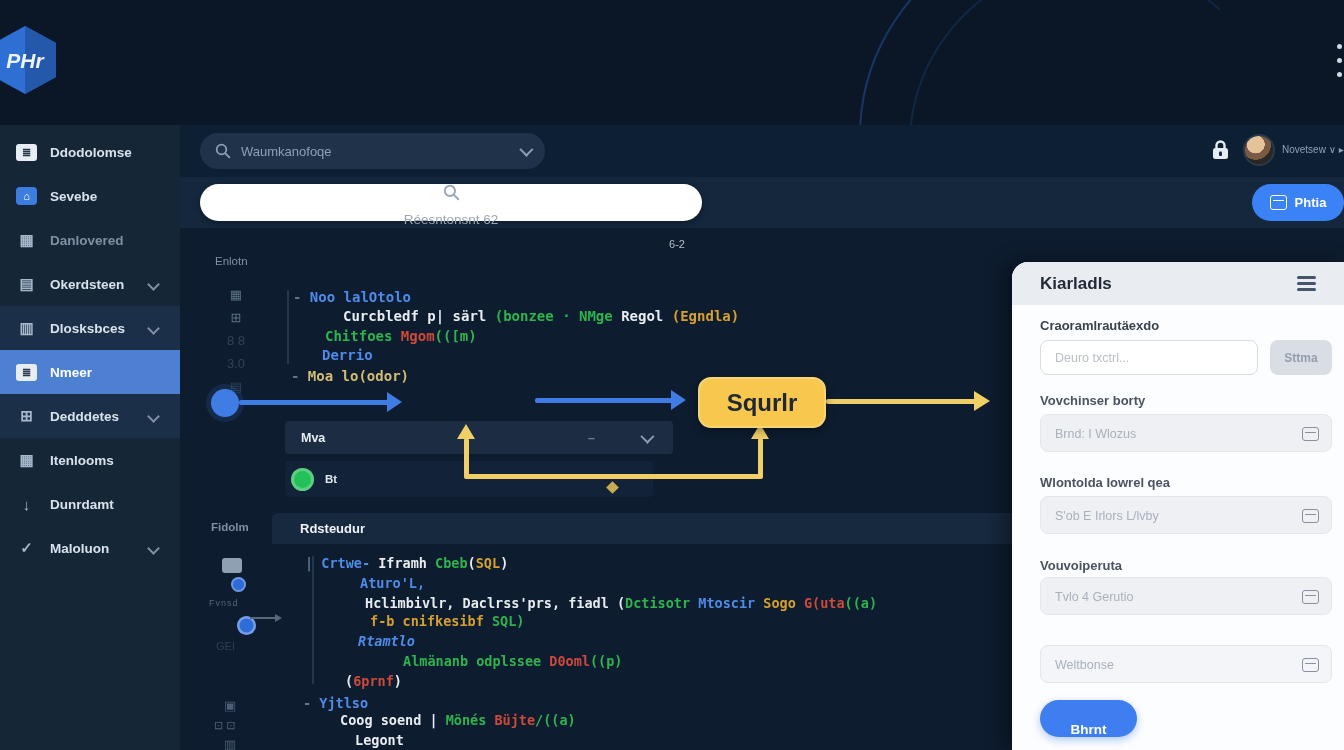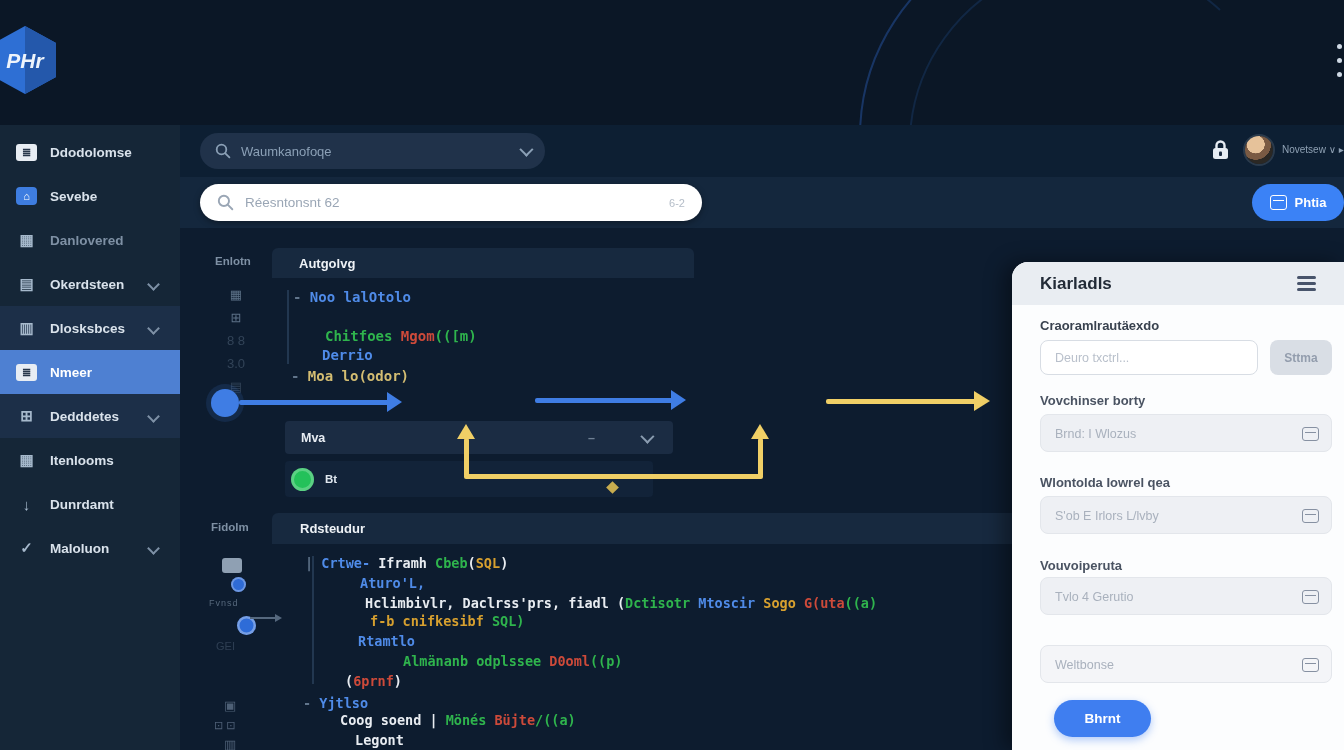--- a/index.html
+++ b/index.html
@@ -39,30 +39,30 @@
            border-bottom:2px solid #8ba0b6;transform:rotate(45deg) translateY(-2px);}
   .lock{position:absolute;left:1032px;top:15px;}
   .avatar{position:absolute;left:1065px;top:11px;width:28px;height:28px;border-radius:50%;
           background:radial-gradient(circle at 38% 30%,#e6c29a 0 34%,#7a5a43 35% 58%,#2b2824 59%);
           box-shadow:0 0 0 2px rgba(255,255,255,.12);}
   .usertext{position:absolute;left:1102px;top:19px;font-size:10px;color:#8fa1b4;white-space:nowrap;}
 
   .strip2{position:absolute;left:180px;top:177px;width:1164px;height:51px;background:#14273d;}
   .search2{position:absolute;left:20px;top:7px;width:468px;height:37px;border-radius:19px;
            background:#ffffff;display:flex;align-items:center;padding:0 17px;gap:11px;
-           font-size:13.5px;color:#9aa6b5;box-shadow:0 2px 6px rgba(0,0,0,.35);}
+           font-size:13.5px;color:#9aa6b5;box-shadow:0 2px 6px rgba(0,0,0,.35);flex-direction:column;}
   .search2 .hint{margin-left:auto;font-size:11px;color:#b4bdc8;}
   .btn-filter{position:absolute;right:0;top:7px;width:92px;height:37px;border-radius:19px;
               background:#3b82f6;display:flex;align-items:center;justify-content:center;gap:8px;
               color:#fff;font-size:13px;font-weight:700;}
   .btn-ic{width:15px;height:13px;border:1.7px solid #fff;border-radius:3px;position:relative;}
   .btn-ic:after{content:"";position:absolute;left:2px;right:2px;top:4px;border-top:1.6px solid #fff;}
 
   
-  .e1-sidelabel{position:absolute;left:215px;top:255px;color:#7e90a4;font-size:11.5px;font-weight:700;}
+  .e1-sidelabel{position:absolute;left:215px;top:255px;color:#7e90a4;font-size:11.5px;font-weight:400;}
   .e1-tabbar{position:absolute;left:272px;top:248px;width:368px;height:30px;background:#17293f;
              border-radius:6px 6px 0 0;display:flex;align-items:center;padding:0 27px;
              color:#eef2f6;font-weight:800;font-size:13px;}
   .gutter1{position:absolute;left:216px;top:287px;width:40px;display:flex;flex-direction:column;
            gap:7px;color:#5d7288;font-size:13px;text-align:center;}
   .gutter1 span{line-height:16px;}
   .g-faint{opacity:.45;}
 
   .codeline{position:absolute;font-family:"DejaVu Sans Mono",monospace;font-weight:700;
             font-size:14px;white-space:pre;}
@@ -129,22 +129,22 @@
            border:1px solid #e3e6eb;color:#a9b1bd;font-size:12.5px;line-height:38px;
            padding-left:14px;box-sizing:border-box;}
   .p-input.small{width:218px;height:35px;background:#ffffff;border:1px solid #d8dde4;
                  line-height:35px;color:#b9c0cb;}
   .fld-ic{position:absolute;right:12px;top:12px;width:15px;height:12px;border:1.6px solid #8791a2;
           border-radius:3px;}
   .fld-ic:after{content:"";position:absolute;left:2px;right:2px;top:3.5px;border-top:1.4px solid #8791a2;}
   .p-btn-grey{position:absolute;left:258px;width:62px;height:35px;background:#d9dee5;border-radius:8px;
               color:#939dad;font-size:12px;font-weight:700;display:flex;align-items:center;
               justify-content:center;}
-  .p-btn-blue{position:absolute;left:42px;width:97px;height:37px;background:#3f7ef0;border-radius:20px;
-              color:#fff;font-size:13.5px;font-weight:800;display:flex;align-items:center;
+  .p-btn-blue{position:absolute;left:28px;width:97px;height:37px;background:#3f7ef0;border-radius:20px;
+              color:#fff;font-size:13.5px;font-weight:800;display:flex;align-items:flex-end;
               justify-content:center;box-shadow:0 3px 8px rgba(63,126,240,.4);}
 
   .mag{flex:0 0 auto;}
 </style>
 </head>
 <body>
 
 <div id="root">
 
   <div class="header">
@@ -241,33 +241,31 @@
       <span>Réesntonsnt 62</span>
       <span class="hint">6-2</span>
     </div>
     <div class="btn-filter">
       <span class="btn-ic"></span>
       <span>Phtia</span>
     </div>
   </div>
 
   <div class="e1-sidelabel">Enlotn</div>
-  <div class="e1-tabbar">
-    <span>Autgolvg</span>
-  </div>
   <div class="gutter1">
     <span>▦</span>
     <span>⊞</span>
     <span class="g-faint">8 8</span>
     <span class="g-faint">3.0</span>
     <span class="g-faint">▤</span>
   </div>
   <div class="guide1"></div>
 
   <div class="codeline" style="left:293px;top:289px;"><span class="tok-dim">- </span><span class="tok-blue">Noo lalOtolo</span></div>
+  <div class="codeline" style="left:343px;top:308px;"><span class="tok-white">Curcbledf p| särl </span><span class="tok-green">(bonzee · NMge </span><span class="tok-white">Regol </span><span class="tok-yellow">(Egndla)</span></div>
   <div class="codeline" style="left:325px;top:328px;"><span class="tok-green">Chitfoes </span><span class="tok-red">Mgom</span><span class="tok-green">(([m)</span></div>
   <div class="codeline" style="left:322px;top:347px;"><span class="tok-blue">Derrio</span></div>
   <div class="codeline" style="left:291px;top:368px;"><span class="tok-dim">- </span><span class="tok-khaki">Moa lo(odor)</span></div>
 
   <div class="dd">
     <span>Mva</span>
     <span class="dash">–</span>
     <span class="chev2"></span>
   </div>
   <div class="status">
@@ -285,20 +283,23 @@
   <div class="hline yellow" style="left:826px;top:399px;width:150px;"></div>
   <div class="ah-right" style="left:974px;top:391px;border-left:16px solid #f0cf66;"></div>
 
   <div class="hline yellow" style="left:464px;top:474px;width:299px;"></div>
   <div class="vline" style="left:464px;top:438px;height:39px;"></div>
   <div class="ah-up" style="left:457px;top:424px;"></div>
   <div class="vline" style="left:758px;top:438px;height:39px;"></div>
   <div class="ah-up" style="left:751px;top:424px;"></div>
   <div class="spark"></div>
 
+  <div class="flow-box" style="left:698px;top:377px;width:124px;height:47px;font-size:24px;">
+    <span>Squrlr</span>
+  </div>
 
   <div class="e2-sidelabel">Fidolm</div>
   <div class="e2-tabbar">
     <span>Rdsteudur</span>
     <span class="e2-refresh">↻</span>
   </div>
 
   <div class="g2-sq"></div>
   <div class="g2-dot1"></div>
   <div class="g2-txt1">Fvnsd</div>
@@ -308,21 +309,21 @@
   <div class="g2-misc" style="left:214px;top:719px;">⊡ ⊡</div>
   <div class="g2-misc" style="left:224px;top:737px;font-size:13px;">▥</div>
   <div class="guide2"></div>
   <div class="darrow"></div>
 
   <div class="code2">
     <div class="codeline" style="left:305px;top:555px;"><span class="tok-dim">| </span><span class="tok-blue">Crtwe- </span><span class="tok-white">Iframh </span><span class="tok-green">Cbeb</span><span class="tok-white">(</span><span class="tok-yellow">SQL</span><span class="tok-white">)</span></div>
     <div class="codeline" style="left:360px;top:575px;"><span class="tok-blue">Aturo'L,</span></div>
     <div class="codeline" style="left:365px;top:595px;"><span class="tok-white">Hclimbivlr, Daclrss'prs, fiadl (</span><span class="tok-green">Dctisotr </span><span class="tok-blue">Mtoscir </span><span class="tok-yellow">Sogo </span><span class="tok-red">G(uta</span><span class="tok-green">((a)</span></div>
     <div class="codeline" style="left:370px;top:613px;"><span class="tok-yellow">f-b cnifkesibf </span><span class="tok-green">SQL)</span></div>
-    <div class="codeline" style="left:358px;top:633px;"><span class="tok-blue">Rtamtlo</span></div>
+    <div class="codeline" style="left:358px;top:633px;font-style:italic;"><span class="tok-blue">Rtamtlo</span></div>
     <div class="codeline" style="left:403px;top:653px;"><span class="tok-green">Almänanb odplssee </span><span class="tok-red">D0oml</span><span class="tok-green">((p)</span></div>
     <div class="codeline" style="left:345px;top:673px;"><span class="tok-white">(</span><span class="tok-red">6prnf</span><span class="tok-white">)</span></div>
     <div class="codeline" style="left:303px;top:695px;"><span class="tok-dim">- </span><span class="tok-blue">Yjtlso</span></div>
     <div class="codeline" style="left:340px;top:712px;"><span class="tok-white">Coog soend | </span><span class="tok-green">Mönés </span><span class="tok-red">Büjte</span><span class="tok-green">/((a)</span></div>
     <div class="codeline" style="left:355px;top:732px;"><span class="tok-white">Legont</span></div>
   </div>
 
   <aside class="panel">
     <div class="panel-head">
       <span>Kiarladls</span>

